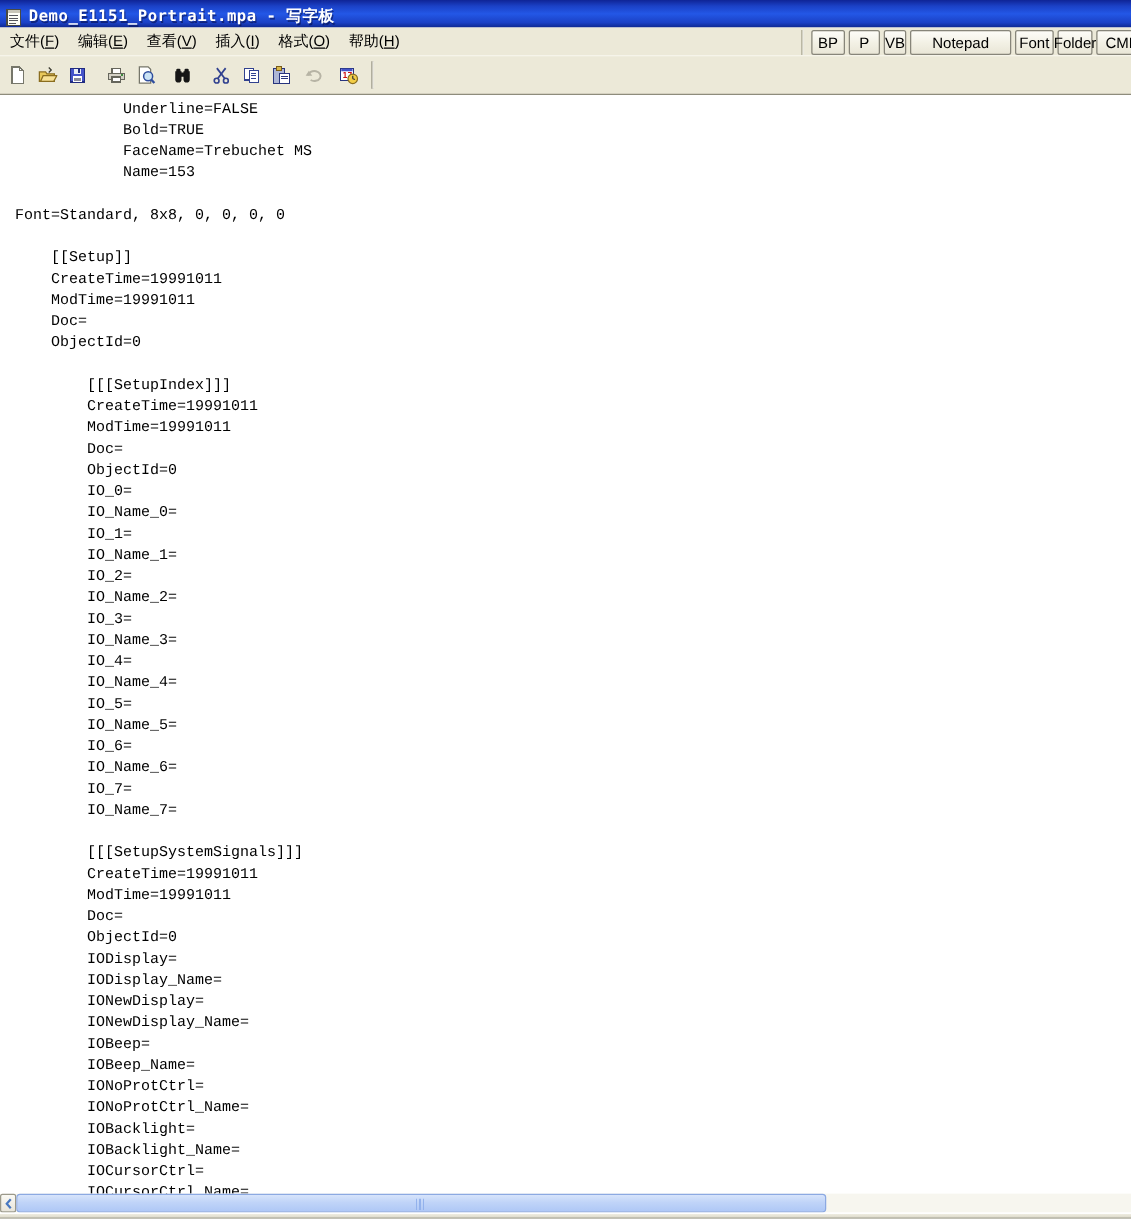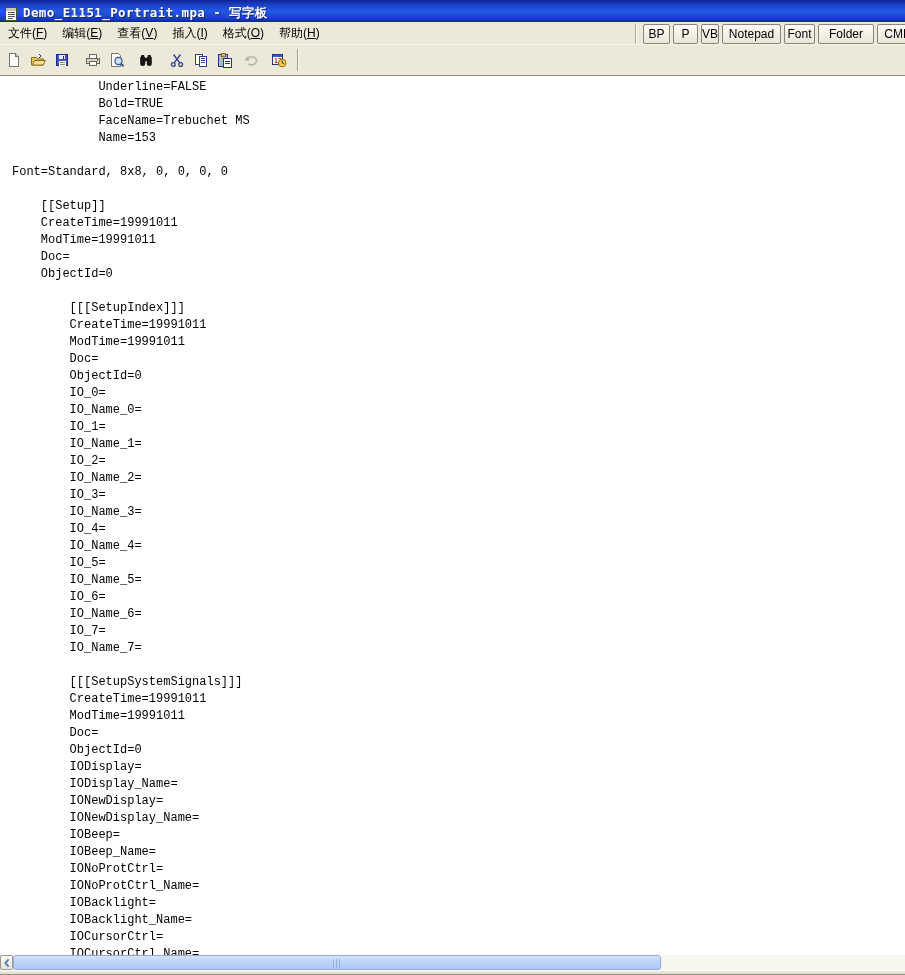--- a/index.html
+++ b/index.html
@@ -36,22 +36,22 @@
     display:flex;align-items:stretch;gap:3px;
   }
   .menubar-divider{width:1px;background:#ABA893;border-right:1px solid #FBFAF4;margin:0 3px 0 0;}
   .launcher{
     box-sizing:border-box;height:20px;
     background:linear-gradient(180deg,#FDFCF8 0%,#F2F0E4 55%,#E9E6D7 100%);
     border:1px solid #87857A;border-radius:2px;
     font-family:"Liberation Sans","DejaVu Sans",sans-serif;font-size:12px;color:#000;
     padding:0;display:flex;align-items:center;justify-content:center;cursor:default;
   }
-  .l-bp{width:27px}.l-p{width:25px}.l-vb{width:18px}.l-notepad{width:59px}
-  .l-calc{width:31px}.l-folder{width:56px}.l-cmd{width:42px}
+  .l-bp{width:27px}.l-p{width:25px}.l-vb{width:18px}.l-notepad{width:81px}
+  .l-calc{width:31px}.l-folder{width:28px}.l-cmd{width:42px}
 
   
   .toolbar{
     position:absolute;left:0;top:45px;width:905px;height:30px;
     background:#ECE9D8;border-bottom:1px solid #8E8C7C;
     display:flex;align-items:center;
   }
   .tb-btn{width:16px;height:16px;display:inline-block;flex:0 0 auto;}
   .tb-btn svg{display:block;}
   .m6{margin-left:6px}.m8{margin-left:8px}.m10{margin-left:10px}

